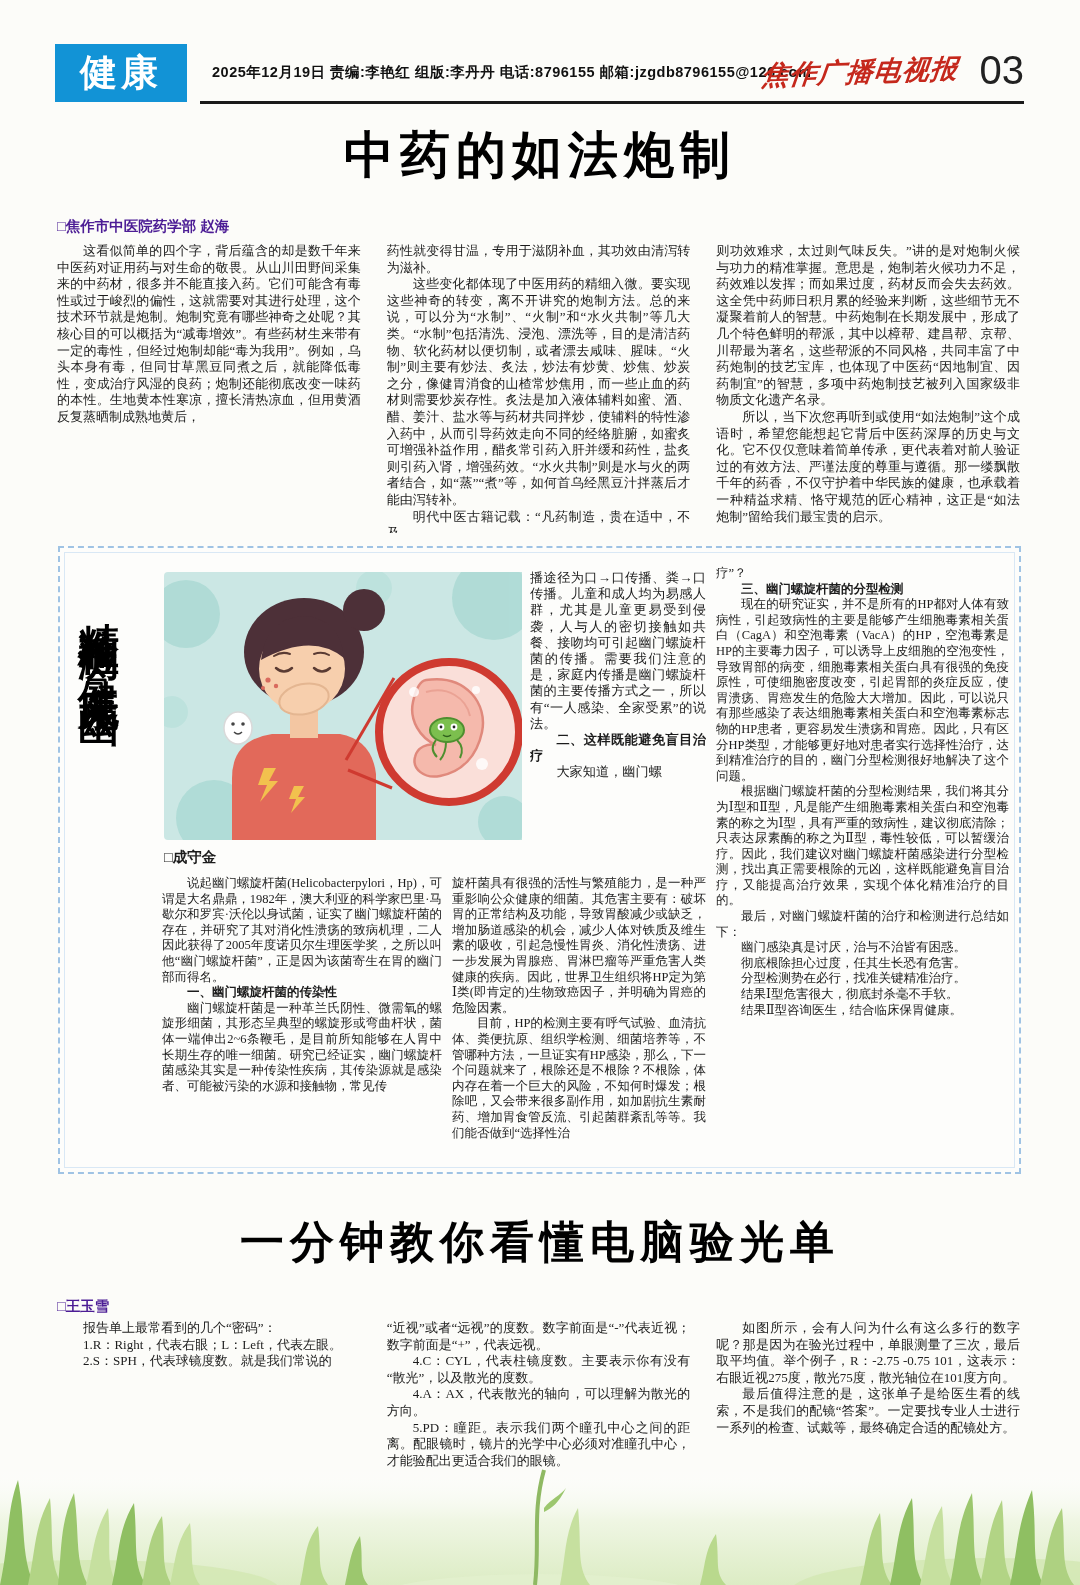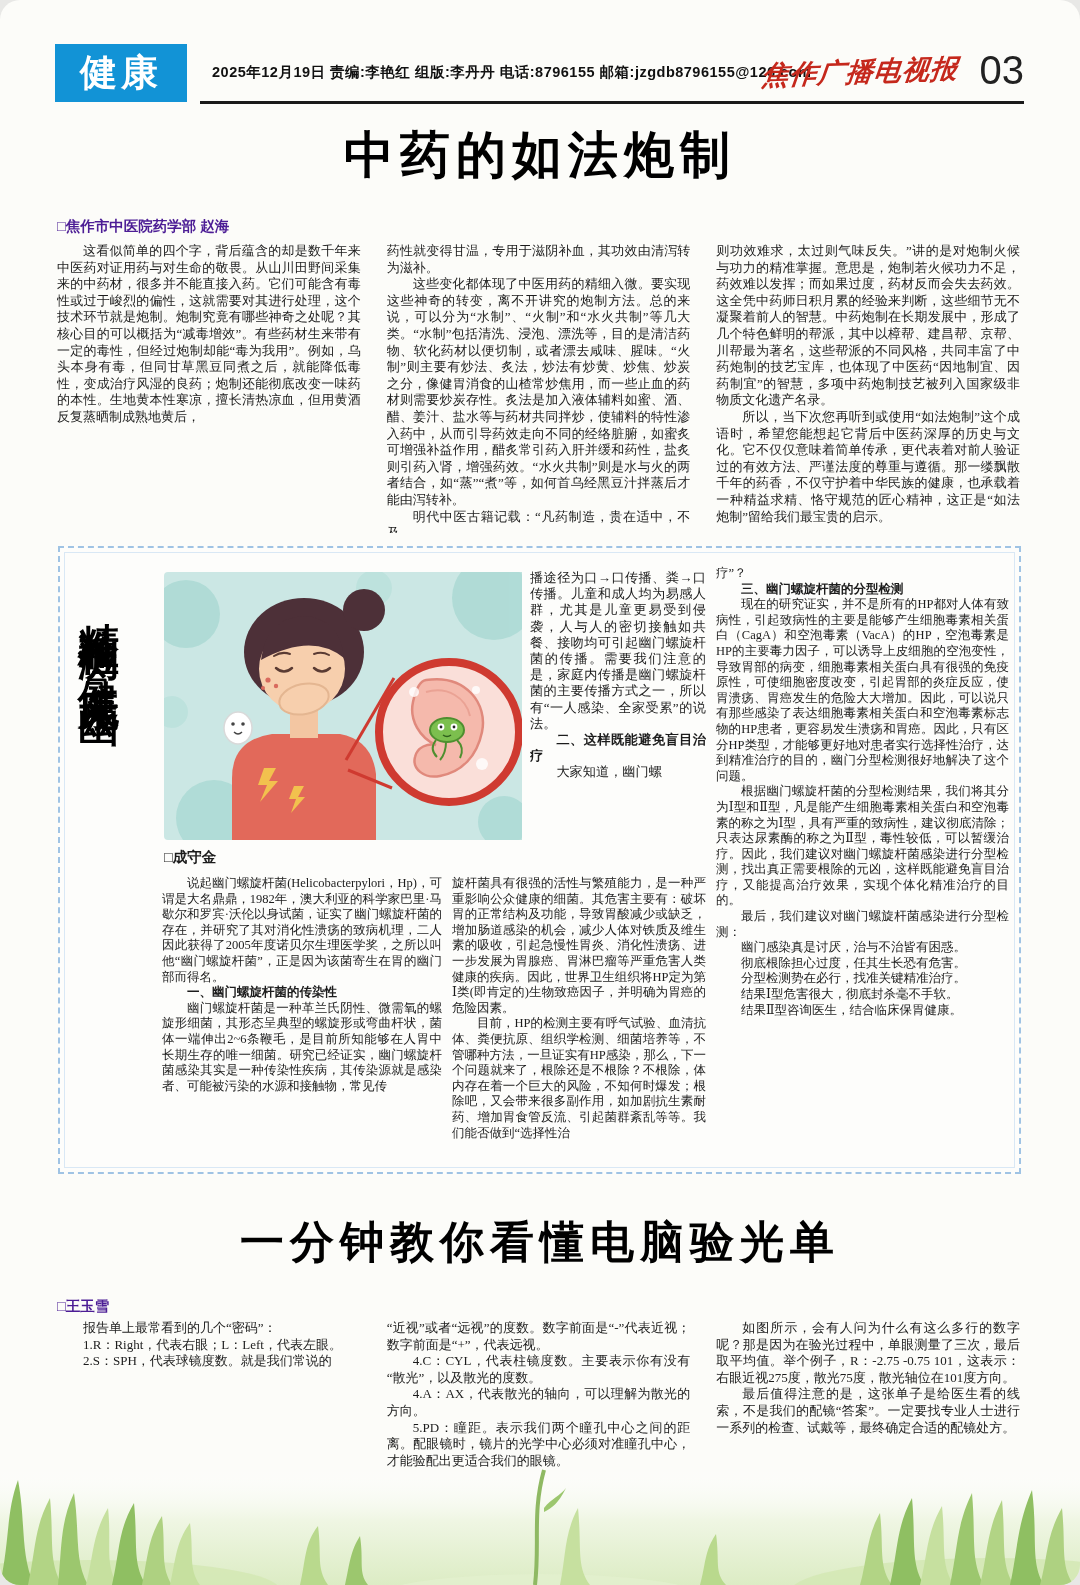--- a/index.html
+++ b/index.html
@@ -1,17 +1,17 @@
 <!DOCTYPE html>
 <html lang="zh"><head>
 <meta charset="utf-8">
 <style>
   html,body{margin:0;padding:0;background:#e8e8e6;}
   .page{position:relative;width:1080px;height:1585px;background:#fcfcf9;overflow:hidden;
-        font-family:"Liberation Serif","DejaVu Serif",serif;color:#1c1c1c;margin:0 auto;border-radius:20px;}
+        font-family:"Liberation Serif","DejaVu Serif",serif;color:#1c1c1c;margin:0 auto;}
   [data-name]{box-sizing:border-box;}
 
   
   .section-tag{position:absolute;left:55px;top:44px;width:132px;height:58px;background:#1293d6;
     color:#fff;font-family:"Liberation Sans",sans-serif;font-weight:bold;font-size:37px;
     display:flex;align-items:center;justify-content:center;letter-spacing:4px;}
   .info-line{position:absolute;left:212px;top:63px;font-family:"Liberation Sans",sans-serif;
     font-weight:bold;font-size:14.5px;color:#111;letter-spacing:.5px;white-space:nowrap;}
   .masthead{position:absolute;right:122px;top:54px;font-size:27px;font-weight:bold;font-style:italic;
     color:#c5281c;transform:skewX(-8deg) rotate(-2deg);letter-spacing:1px;white-space:nowrap;}
@@ -172,21 +172,21 @@
     <div class="hp-text" id="hp-colB" data-name="hp-column-b">
       <p class="cont" data-name="paragraph">旋杆菌具有很强的活性与繁殖能力，是一种严重影响公众健康的细菌。其危害主要有：破坏胃的正常结构及功能，导致胃酸减少或缺乏，增加肠道感染的机会，减少人体对铁质及维生素的吸收，引起急慢性胃炎、消化性溃疡、进一步发展为胃腺癌、胃淋巴瘤等严重危害人类健康的疾病。因此，世界卫生组织将HP定为第Ⅰ类(即肯定的)生物致癌因子，并明确为胃癌的危险因素。</p>
       <p data-name="paragraph">目前，HP的检测主要有呼气试验、血清抗体、粪便抗原、组织学检测、细菌培养等，不管哪种方法，一旦证实有HP感染，那么，下一个问题就来了，根除还是不根除？不根除，体内存在着一个巨大的风险，不知何时爆发；根除吧，又会带来很多副作用，如加剧抗生素耐药、增加胃食管反流、引起菌群紊乱等等。我们能否做到“选择性治</p>
     </div>
 
     <div class="hp-text" id="hp-colC" data-name="hp-column-c">
       <p class="cont" data-name="paragraph">疗”？</p>
       <p class="sec-head" data-name="section-heading">三、幽门螺旋杆菌的分型检测</p>
       <p data-name="paragraph">现在的研究证实，并不是所有的HP都对人体有致病性，引起致病性的主要是能够产生细胞毒素相关蛋白（CagA）和空泡毒素（VacA）的HP，空泡毒素是HP的主要毒力因子，可以诱导上皮细胞的空泡变性，导致胃部的病变，细胞毒素相关蛋白具有很强的免疫原性，可使细胞密度改变，引起胃部的炎症反应，使胃溃疡、胃癌发生的危险大大增加。因此，可以说只有那些感染了表达细胞毒素相关蛋白和空泡毒素标志物的HP患者，更容易发生溃疡和胃癌。因此，只有区分HP类型，才能够更好地对患者实行选择性治疗，达到精准治疗的目的，幽门分型检测很好地解决了这个问题。</p>
       <p data-name="paragraph">根据幽门螺旋杆菌的分型检测结果，我们将其分为Ⅰ型和Ⅱ型，凡是能产生细胞毒素相关蛋白和空泡毒素的称之为Ⅰ型，具有严重的致病性，建议彻底清除；只表达尿素酶的称之为Ⅱ型，毒性较低，可以暂缓治疗。因此，我们建议对幽门螺旋杆菌感染进行分型检测，找出真正需要根除的元凶，这样既能避免盲目治疗，又能提高治疗效果，实现个体化精准治疗的目的。</p>
-      <p data-name="paragraph">最后，我们建议对幽门螺旋杆菌感染进行分型检测：</p>
+      <p data-name="paragraph">最后，对幽门螺旋杆菌的治疗和检测进行总结如下：</p>
       <p class="verse" data-name="verse-line">幽门感染真是讨厌，治与不治皆有困惑。</p>
       <p class="verse" data-name="verse-line">彻底根除担心过度，任其生长恐有危害。</p>
       <p class="verse" data-name="verse-line">分型检测势在必行，找准关键精准治疗。</p>
       <p class="verse" data-name="verse-line">结果Ⅰ型危害很大，彻底封杀毫不手软。</p>
       <p class="verse" data-name="verse-line">结果Ⅱ型咨询医生，结合临床保胃健康。</p>
     </div>
   </div>
 
   <h2 class="art-title" id="opt-title" data-name="optometry-article-title">一分钟教你看懂电脑验光单</h2>
   <div class="byline" id="opt-byline" data-name="optometry-byline">□王玉雪</div>

